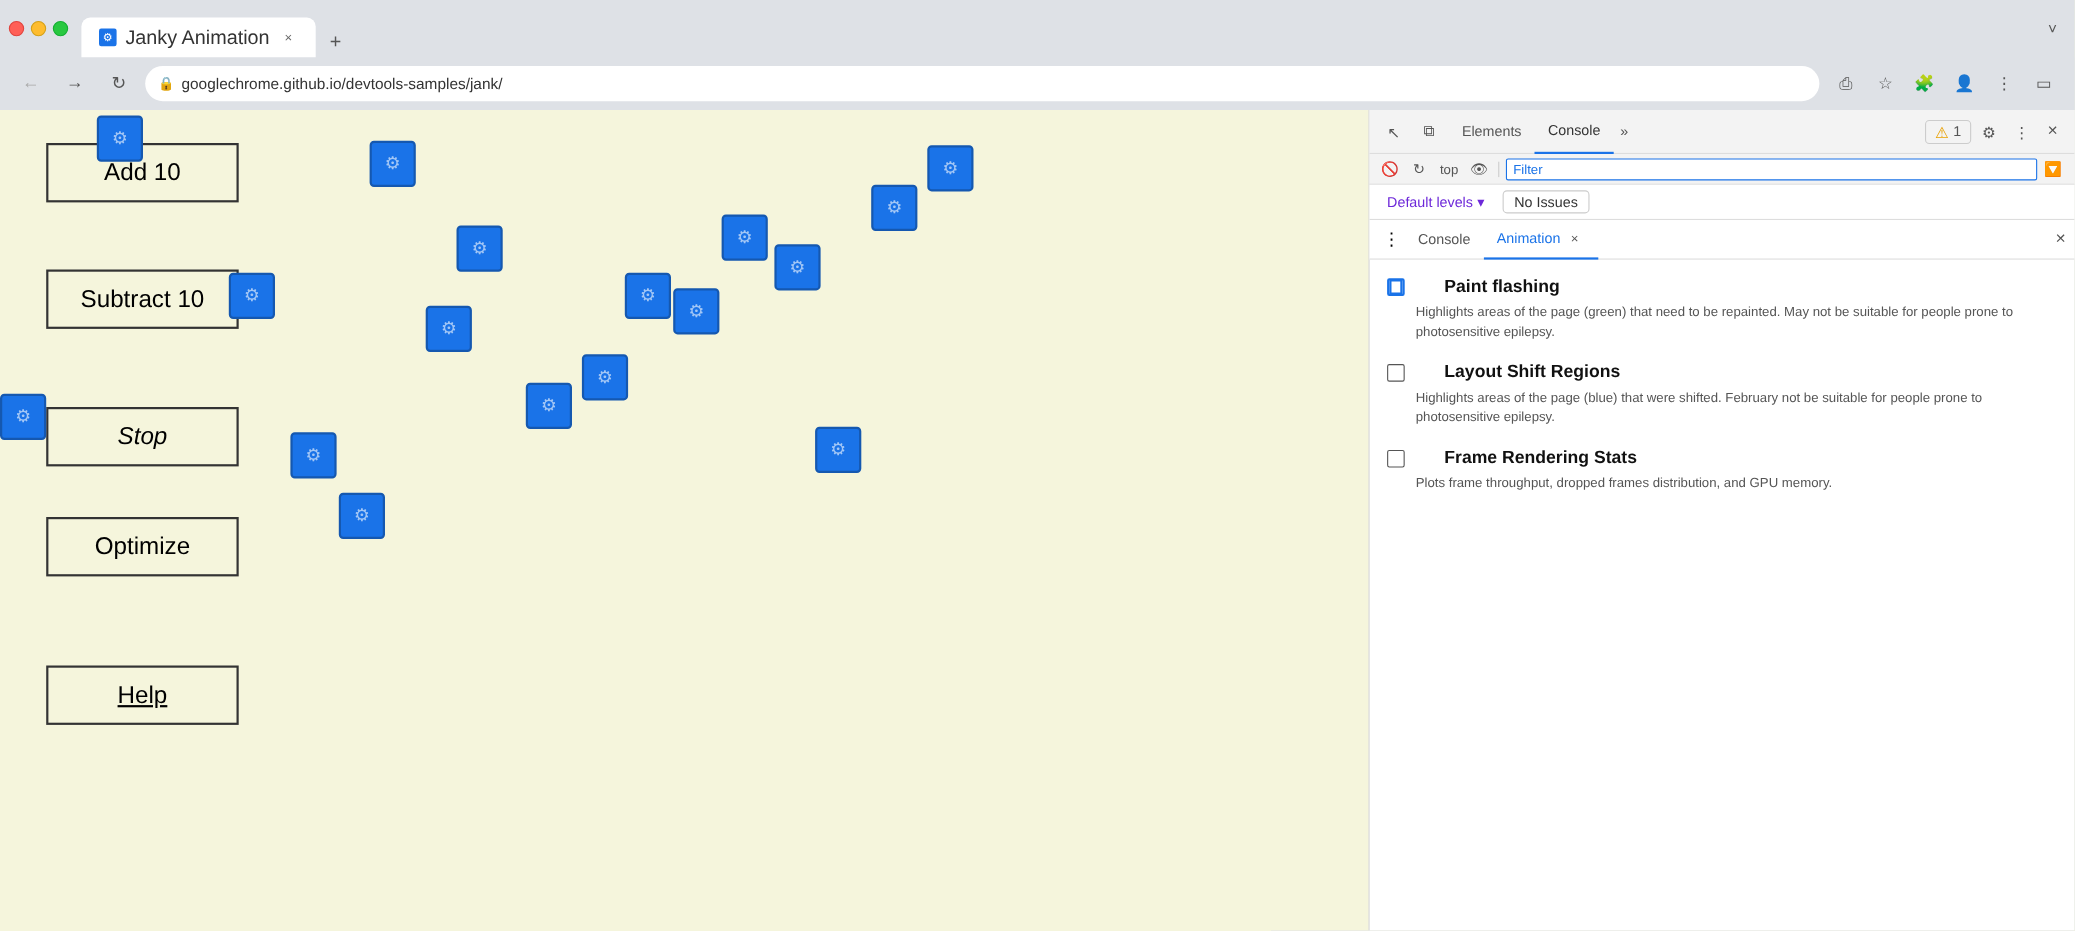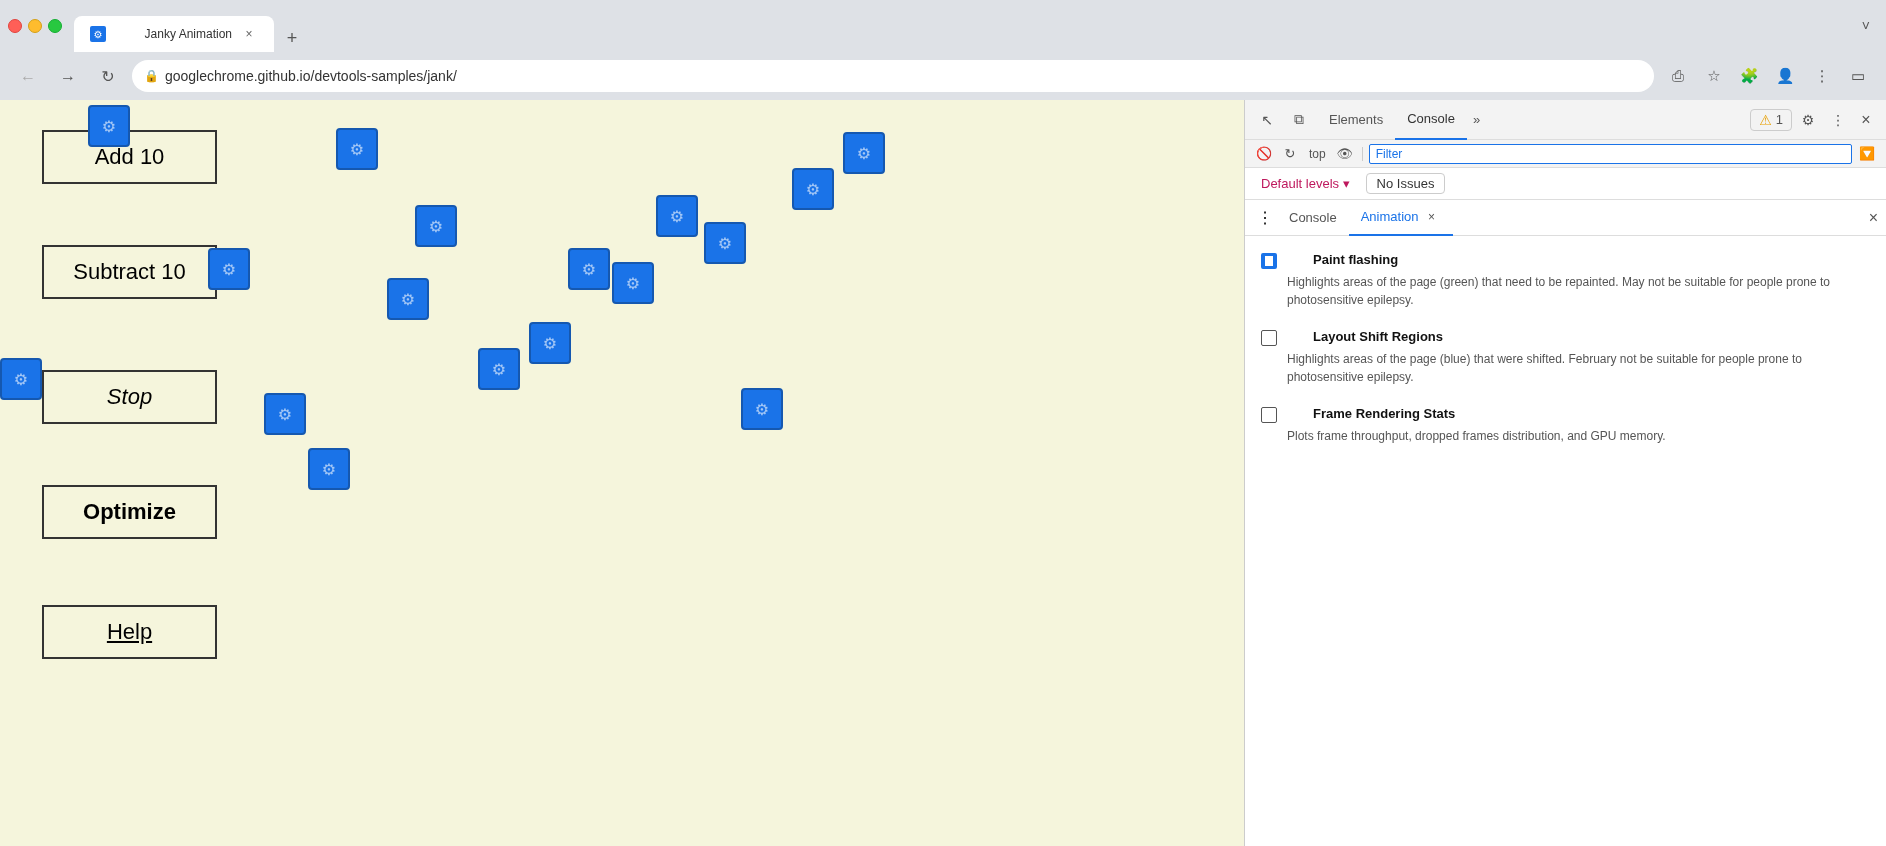--- a/index.html
+++ b/index.html
@@ -13,21 +13,21 @@
     .traffic-lights { display: flex; gap: 6px; align-items: center; margin-right: 4px; }
     .traffic-light { width: 14px; height: 14px; border-radius: 50%; }
     .tl-red { background: #ff5f57; border: 1px solid #e0443e; }
     .tl-yellow { background: #febc2e; border: 1px solid #d4a017; }
     .tl-green { background: #28c840; border: 1px solid #14ae32; }
 
     .tab-bar { display: flex; align-items: flex-end; height: 52px; flex: 1; }
     .tab { display: flex; align-items: center; gap: 8px; background: #fff; border-radius: 8px 8px 0 0; padding: 8px 16px; height: 36px; min-width: 200px; font-size: 13px; color: #333; position: relative; top: 0; }
     .tab-favicon { width: 16px; height: 16px; background: #1a73e8; border-radius: 2px; display: flex; align-items: center; justify-content: center; }
     .tab-favicon::after { content: '⚙'; color: white; font-size: 10px; }
-    .tab-title { flex: 1; font-size: 12px; text-align: right; }
+    .tab-title { flex: 1; font-size: 18px; }
     .tab-close { width: 18px; height: 18px; border-radius: 50%; display: flex; align-items: center; justify-content: center; font-size: 12px; color: #666; cursor: pointer; }
     .new-tab-btn { width: 28px; height: 28px; display: flex; align-items: center; justify-content: center; border-radius: 50%; font-size: 18px; color: #555; cursor: pointer; margin-left: 4px; }
     .tab-spacer { flex: 1; }
     .window-controls-right { display: flex; align-items: center; padding-right: 8px; }
     .chevron-down { font-size: 14px; color: #555; }
 
     
     .nav-bar { display: flex; align-items: center; height: 48px; background: #dee1e6; padding: 0 12px; gap: 8px; }
     .nav-btn { width: 32px; height: 32px; border-radius: 50%; display: flex; align-items: center; justify-content: center; font-size: 16px; color: #555; cursor: pointer; }
     .nav-btn.disabled { color: #aaa; cursor: default; }
@@ -41,21 +41,21 @@
     .main-area { display: flex; height: 746px; }
 
     
     .page-content { flex: 1; background: #f5f5dc; position: relative; overflow: hidden; }
 
     
     .page-btn { position: absolute; background: #f5f5dc; border: 2px solid #333; padding: 12px 20px; font-size: 22px; font-weight: normal; cursor: pointer; min-width: 175px; text-align: center; }
     .btn-add { left: 42px; top: 30px; }
     .btn-subtract { left: 42px; top: 145px; }
     .btn-stop { left: 42px; top: 270px; font-style: italic; }
-    .btn-optimize { left: 42px; top: 385px; font-weight: bold; }
+    .btn-optimize { left: 42px; top: 370px; }
     .btn-help { left: 42px; top: 505px; text-decoration: underline; }
 
     
     .blue-square { position: absolute; width: 42px; height: 42px; background: #1a73e8; border: 2px solid #1558b0; border-radius: 4px; display: flex; align-items: center; justify-content: center; }
     .blue-square::after { content: '⚙'; color: rgba(255,255,255,0.6); font-size: 16px; }
 
     
     .devtools-panel { width: 642px; background: #fff; border-left: 1px solid #ccc; display: flex; flex-direction: column; }
 
     
@@ -71,37 +71,37 @@
     .devtools-close { font-size: 16px; color: #555; cursor: pointer; width: 24px; height: 24px; display: flex; align-items: center; justify-content: center; }
 
     
     .devtools-toolbar { display: flex; align-items: center; height: 28px; border-bottom: 1px solid #ddd; padding: 0 8px; gap: 4px; background: #f3f3f3; }
     .toolbar-icon { width: 22px; height: 22px; display: flex; align-items: center; justify-content: center; font-size: 13px; color: #555; cursor: pointer; }
     .toolbar-separator { width: 1px; height: 14px; background: #ccc; margin: 0 2px; }
     .filter-input { flex: 1; height: 20px; border: 1px solid #1a73e8; border-radius: 2px; padding: 0 6px; font-size: 12px; color: #333; outline: none; }
 
     
     .devtools-sub-toolbar { display: flex; align-items: center; height: 32px; border-bottom: 1px solid #ddd; padding: 0 8px; gap: 8px; background: #fff; }
-    .default-levels-btn { display: flex; align-items: center; gap: 4px; font-size: 13px; color: #be185d; cursor: pointer; padding: 4px 8px; }
+    .default-levels-btn { display: flex; align-items: center; gap: 4px; font-size: 13px; color: #6d28d9; cursor: pointer; padding: 4px 8px; }
     .no-issues-btn { border: 1px solid #ccc; border-radius: 4px; padding: 2px 10px; font-size: 13px; color: #333; cursor: pointer; }
 
     
     .panel-tabs { display: flex; align-items: center; height: 36px; border-bottom: 1px solid #ddd; padding: 0 8px; background: #fff; }
     .panel-tab-more { width: 24px; height: 24px; display: flex; align-items: center; justify-content: center; cursor: pointer; }
     .panel-tab { padding: 0 12px; height: 36px; display: flex; align-items: center; font-size: 13px; color: #555; cursor: pointer; }
     .panel-tab.active { color: #1a73e8; border-bottom: 2px solid #1a73e8; font-weight: 500; }
     .panel-tab-close { width: 18px; height: 18px; display: flex; align-items: center; justify-content: center; font-size: 12px; color: #555; cursor: pointer; margin-left: 4px; }
     .panel-tab-spacer { flex: 1; }
     .panel-close { font-size: 16px; color: #555; cursor: pointer; }
 
     
     .rendering-content { padding: 16px; overflow-y: auto; flex: 1; }
     .render-option { margin-bottom: 20px; }
     .render-option-header { display: flex; align-items: flex-start; gap: 10px; margin-bottom: 4px; }
-    .render-option-title { font-size: 13px; font-weight: 600; color: #111; padding-left: 26px; }
+    .render-option-title { font-size: 16px; font-weight: 600; color: #111; padding-left: 26px; }
     .render-option-desc { font-size: 12px; color: #555; line-height: 1.5; padding-left: 26px; }
     .cb { width: 16px; height: 16px; border: 1.5px solid #555; border-radius: 2px; flex-shrink: 0; margin-top: 1px; display: flex; align-items: center; justify-content: center; cursor: pointer; }
     .cb.checked { background: #fff; border-color: #1a73e8; border-width: 2px; }
     .cb.checked::after { content: ''; display: block; width: 10px; height: 10px; border: 2px solid #1a73e8; border-radius: 1px; }
   </style>
 </head>
 <body>
 
 <div class="browser-chrome">
 

